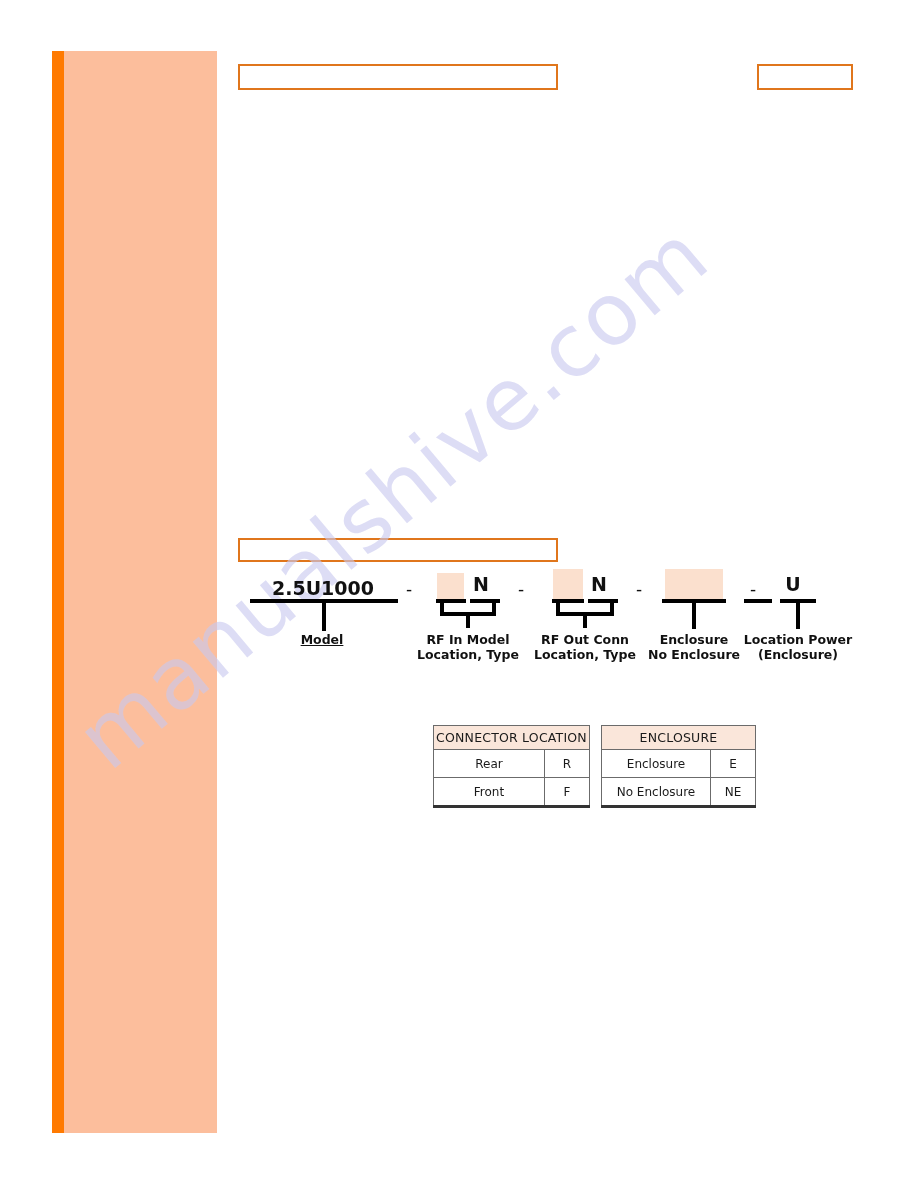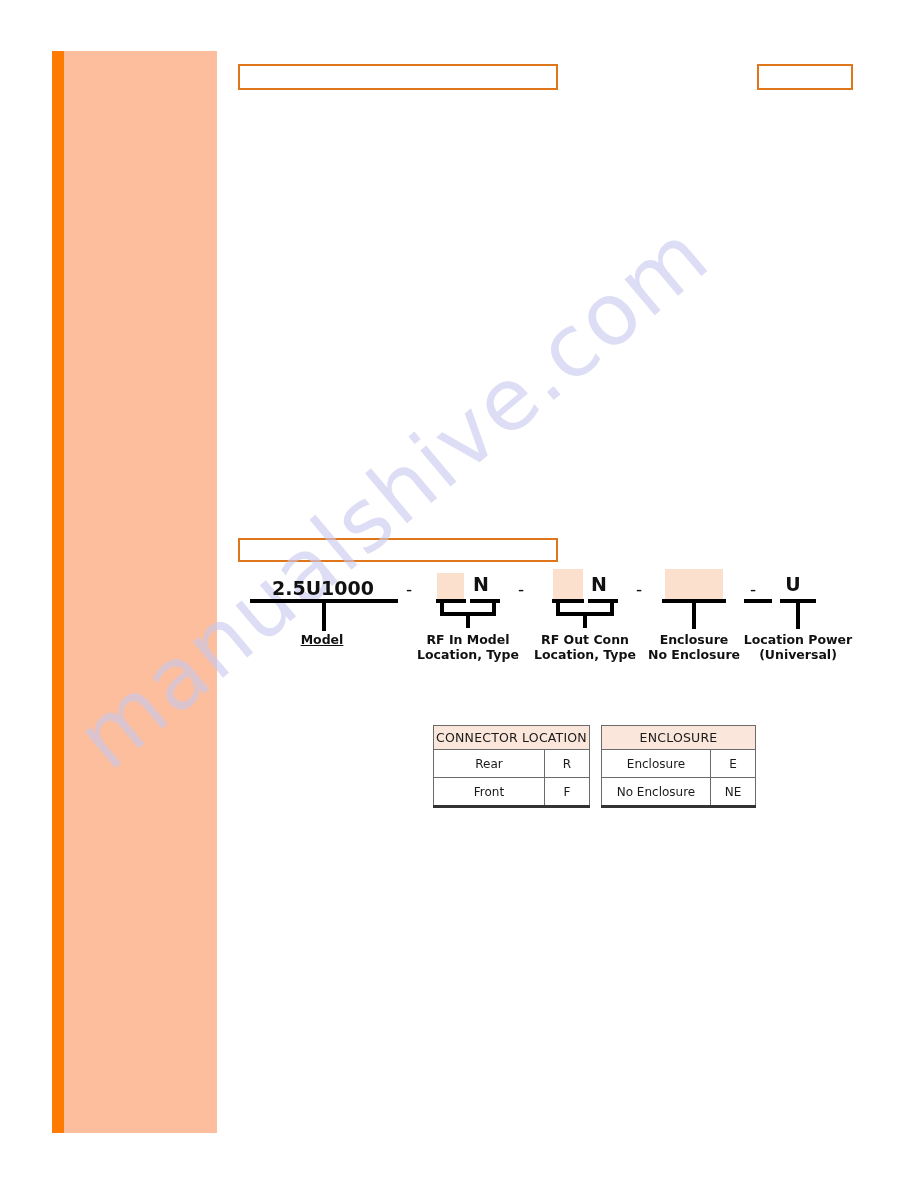--- a/index.html
+++ b/index.html
@@ -244,21 +244,21 @@
     </div>
 
     <div class="pn-dash" style="left:500px; top:6px;">-</div>
 
     <div class="pn-seg">
       <div class="pn-rule" style="left:494px; top:24px; width:28px;"></div>
       <div class="pn-code" style="left:528px; top:0px; width:30px;">U</div>
       <div class="pn-rule" style="left:530px; top:24px; width:36px;"></div>
       <div class="pn-stem" style="left:546px; top:24px; height:30px;"></div>
       <div class="pn-label" style="left:488px; top:58px; width:120px;">Location Power</div>
-      <div class="pn-label" style="left:488px; top:73px; width:120px;">(Universal)</div>
+      <div class="pn-label" style="left:488px; top:73px; width:120px;">(Enclosure)</div>
     </div>
   </div>
 
   <table class="legend-table" id="table-connector-location">
     <thead>
       <tr>
         <th colspan="2">CONNECTOR LOCATION</th>
       </tr>
     </thead>
     <tbody>

